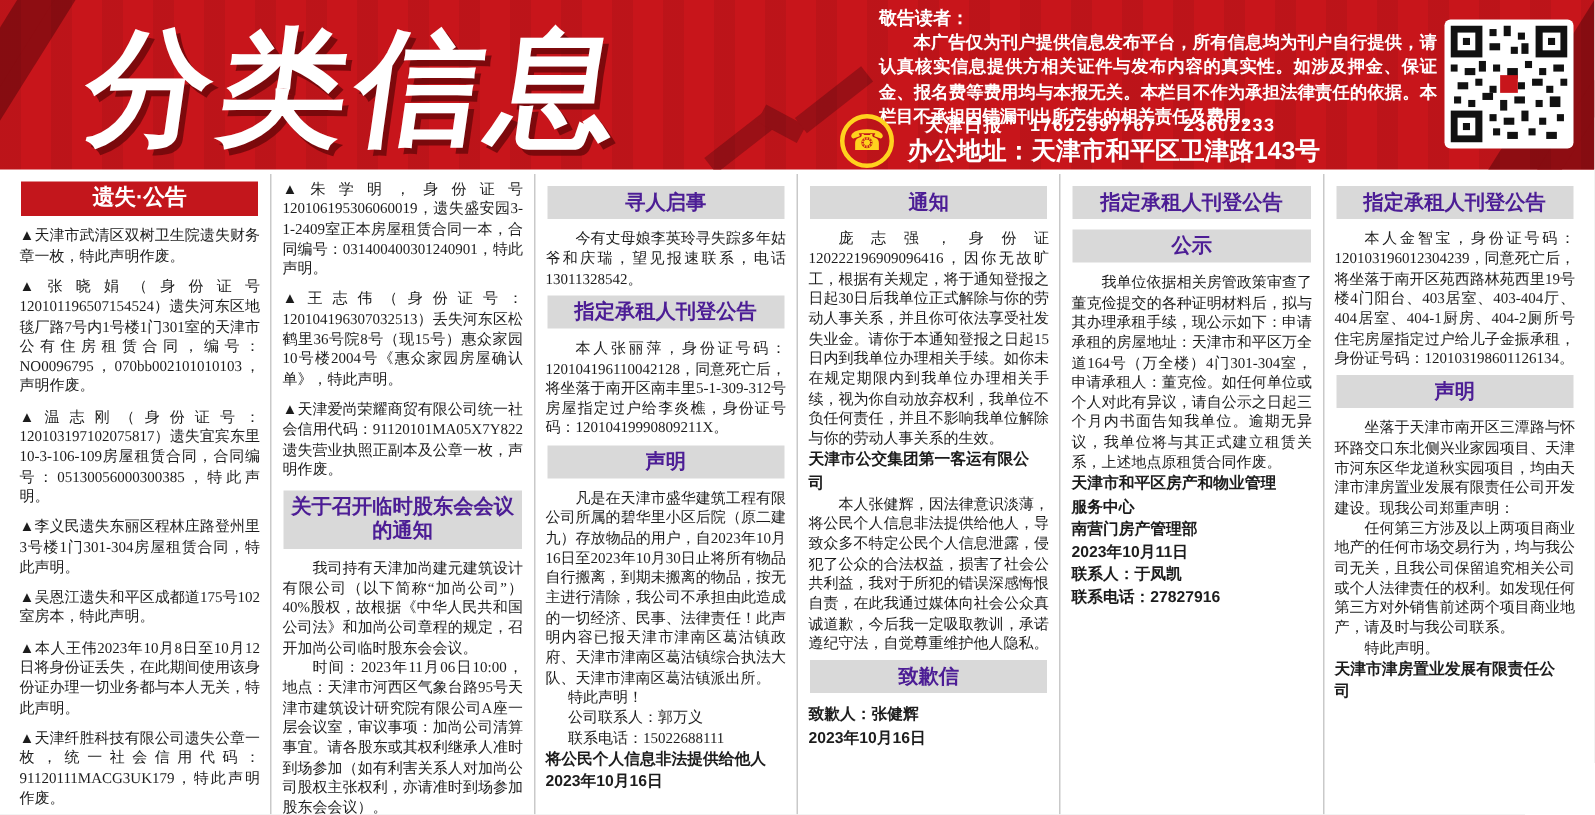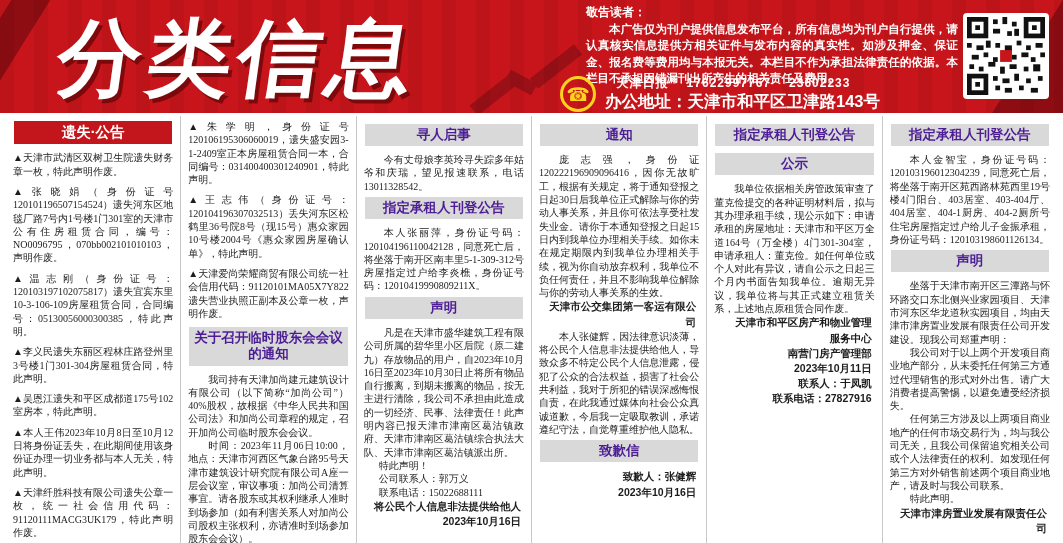--- a/index.html
+++ b/index.html
@@ -44,21 +44,21 @@
   .col{flex:1 1 0;padding:4px 7px 0;overflow:hidden;border-right:1px solid #c9c9c9;}
   .col:last-child{border-right:none;}
   .blk{font-size:10px;line-height:1.33;color:#1c1c1c;text-align:justify;}
   .hred{background:#c3161c;color:#fff;font-family:"Liberation Sans","DejaVu Sans",sans-serif;
     font-weight:bold;font-size:14.5px;text-align:center;padding:3px 0;margin:1px 1px 7px;line-height:1.2;}
   .hgray{background:#d9d9d9;color:#4c1d95;font-family:"Liberation Sans","DejaVu Sans",sans-serif;
     font-weight:bold;font-size:13.5px;text-align:center;padding:3px 0;margin:4px 1px 7px;line-height:1.2;}
   .item{margin-bottom:7px;}
   .para{text-indent:2em;}
   .line{padding-left:1.5em;}
-  .sign{text-align:right;font-weight:bold;font-family:"Liberation Sans","DejaVu Sans",sans-serif;
+  .sign{text-align:left;font-weight:bold;font-family:"Liberation Sans","DejaVu Sans",sans-serif;
     font-size:10.5px;padding-right:3px;line-height:1.45;}
 </style>
 </head>
 <body>
 
 <div class="page">
 
   <div class="banner">
     <div class="slash s1"></div>
     <div class="slash s2"></div>
@@ -193,20 +193,19 @@
         <div class="blk sign">南营门房产管理部</div>
         <div class="blk sign">2023年10月11日</div>
         <div class="blk sign">联系人：于凤凯</div>
         <div class="blk sign">联系电话：27827916</div>
       </div>
       <div class="col">
         <div class="blk hgray">指定承租人刊登公告</div>
         <div class="blk para">本人金智宝，身份证号码：120103196012304239，同意死亡后，将坐落于南开区苑西路林苑西里19号楼4门阳台、403居室、403-404厅、404居室、404-1厨房、404-2厕所号住宅房屋指定过户给儿子金振承租，身份证号码：120103198601126134。</div>
         <div class="blk hgray">声明</div>
         <div class="blk para">坐落于天津市南开区三潭路与怀环路交口东北侧兴业家园项目、天津市河东区华龙道秋实园项目，均由天津市津房置业发展有限责任公司开发建设。现我公司郑重声明：</div>
-        <div class="blk para">我公司对于以上两个开发项目商业地产部分，从未委托任何第三方通过代理销售的形式对外出售。请广大消费者提高警惕，以避免遭受经济损失。</div>
         <div class="blk para">任何第三方涉及以上两项目商业地产的任何市场交易行为，均与我公司无关，且我公司保留追究相关公司或个人法律责任的权利。如发现任何第三方对外销售前述两个项目商业地产，请及时与我公司联系。</div>
         <div class="blk para">特此声明。</div>
         <div class="blk sign">天津市津房置业发展有限责任公司</div>
       </div>
     </div>
 
 </div>
 
 </body></html>

